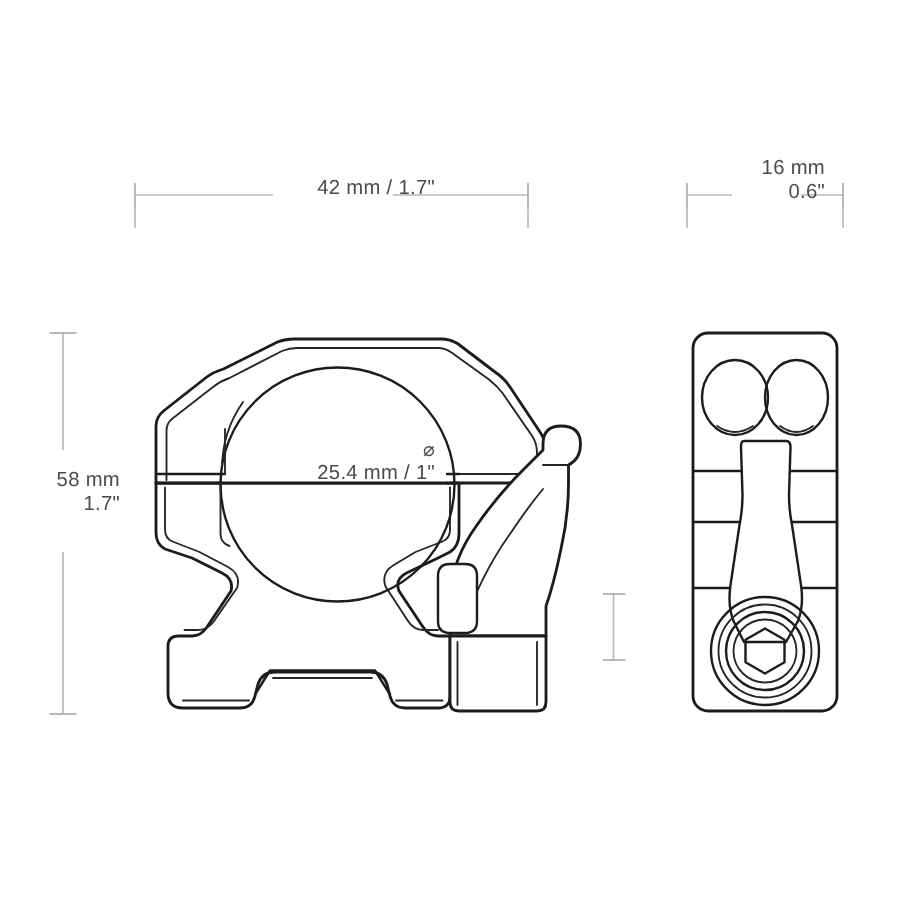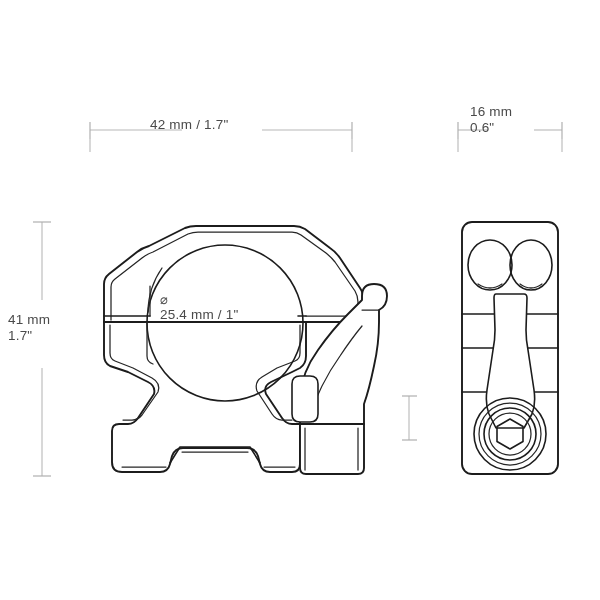--- a/index.html
+++ b/index.html
@@ -59,21 +59,21 @@
   }
   .dim-tick {
     fill: none;
     stroke: #b0b0b0;
     stroke-width: 1.2;
     stroke-linecap: butt;
   }
   .dim-label {
     position: absolute;
     color: #4a4a4a;
-    text-align: left;
+    text-align: right;
     line-height: 1.18;
     white-space: nowrap;
     font-family: "Liberation Sans", sans-serif;
     letter-spacing: 0.2px;
   }
   .dim-main {
     font-size: 13.5px;
   }
   .dim-row {
     display: block;
@@ -336,21 +336,21 @@
   <div class="dim-label dim-main" id="label-width-42">
     <span class="dim-row">42 mm / 1.7"</span>
   </div>
 
   <div class="dim-label" id="label-width-16">
     <span class="dim-row dim-main">16 mm</span>
     <span class="dim-row dim-main">0.6"</span>
   </div>
 
   <div class="dim-label" id="label-height-41">
-    <span class="dim-row dim-main">41 mm</span>
+    <span class="dim-row dim-main">58 mm</span>
     <span class="dim-row dim-main">1.7"</span>
   </div>
 
 
   <div class="dim-label" id="label-diameter">
     <span class="dia-symbol">⌀</span>
     <span class="dim-row dim-main">25.4 mm / 1"</span>
   </div>
 
 </div>

